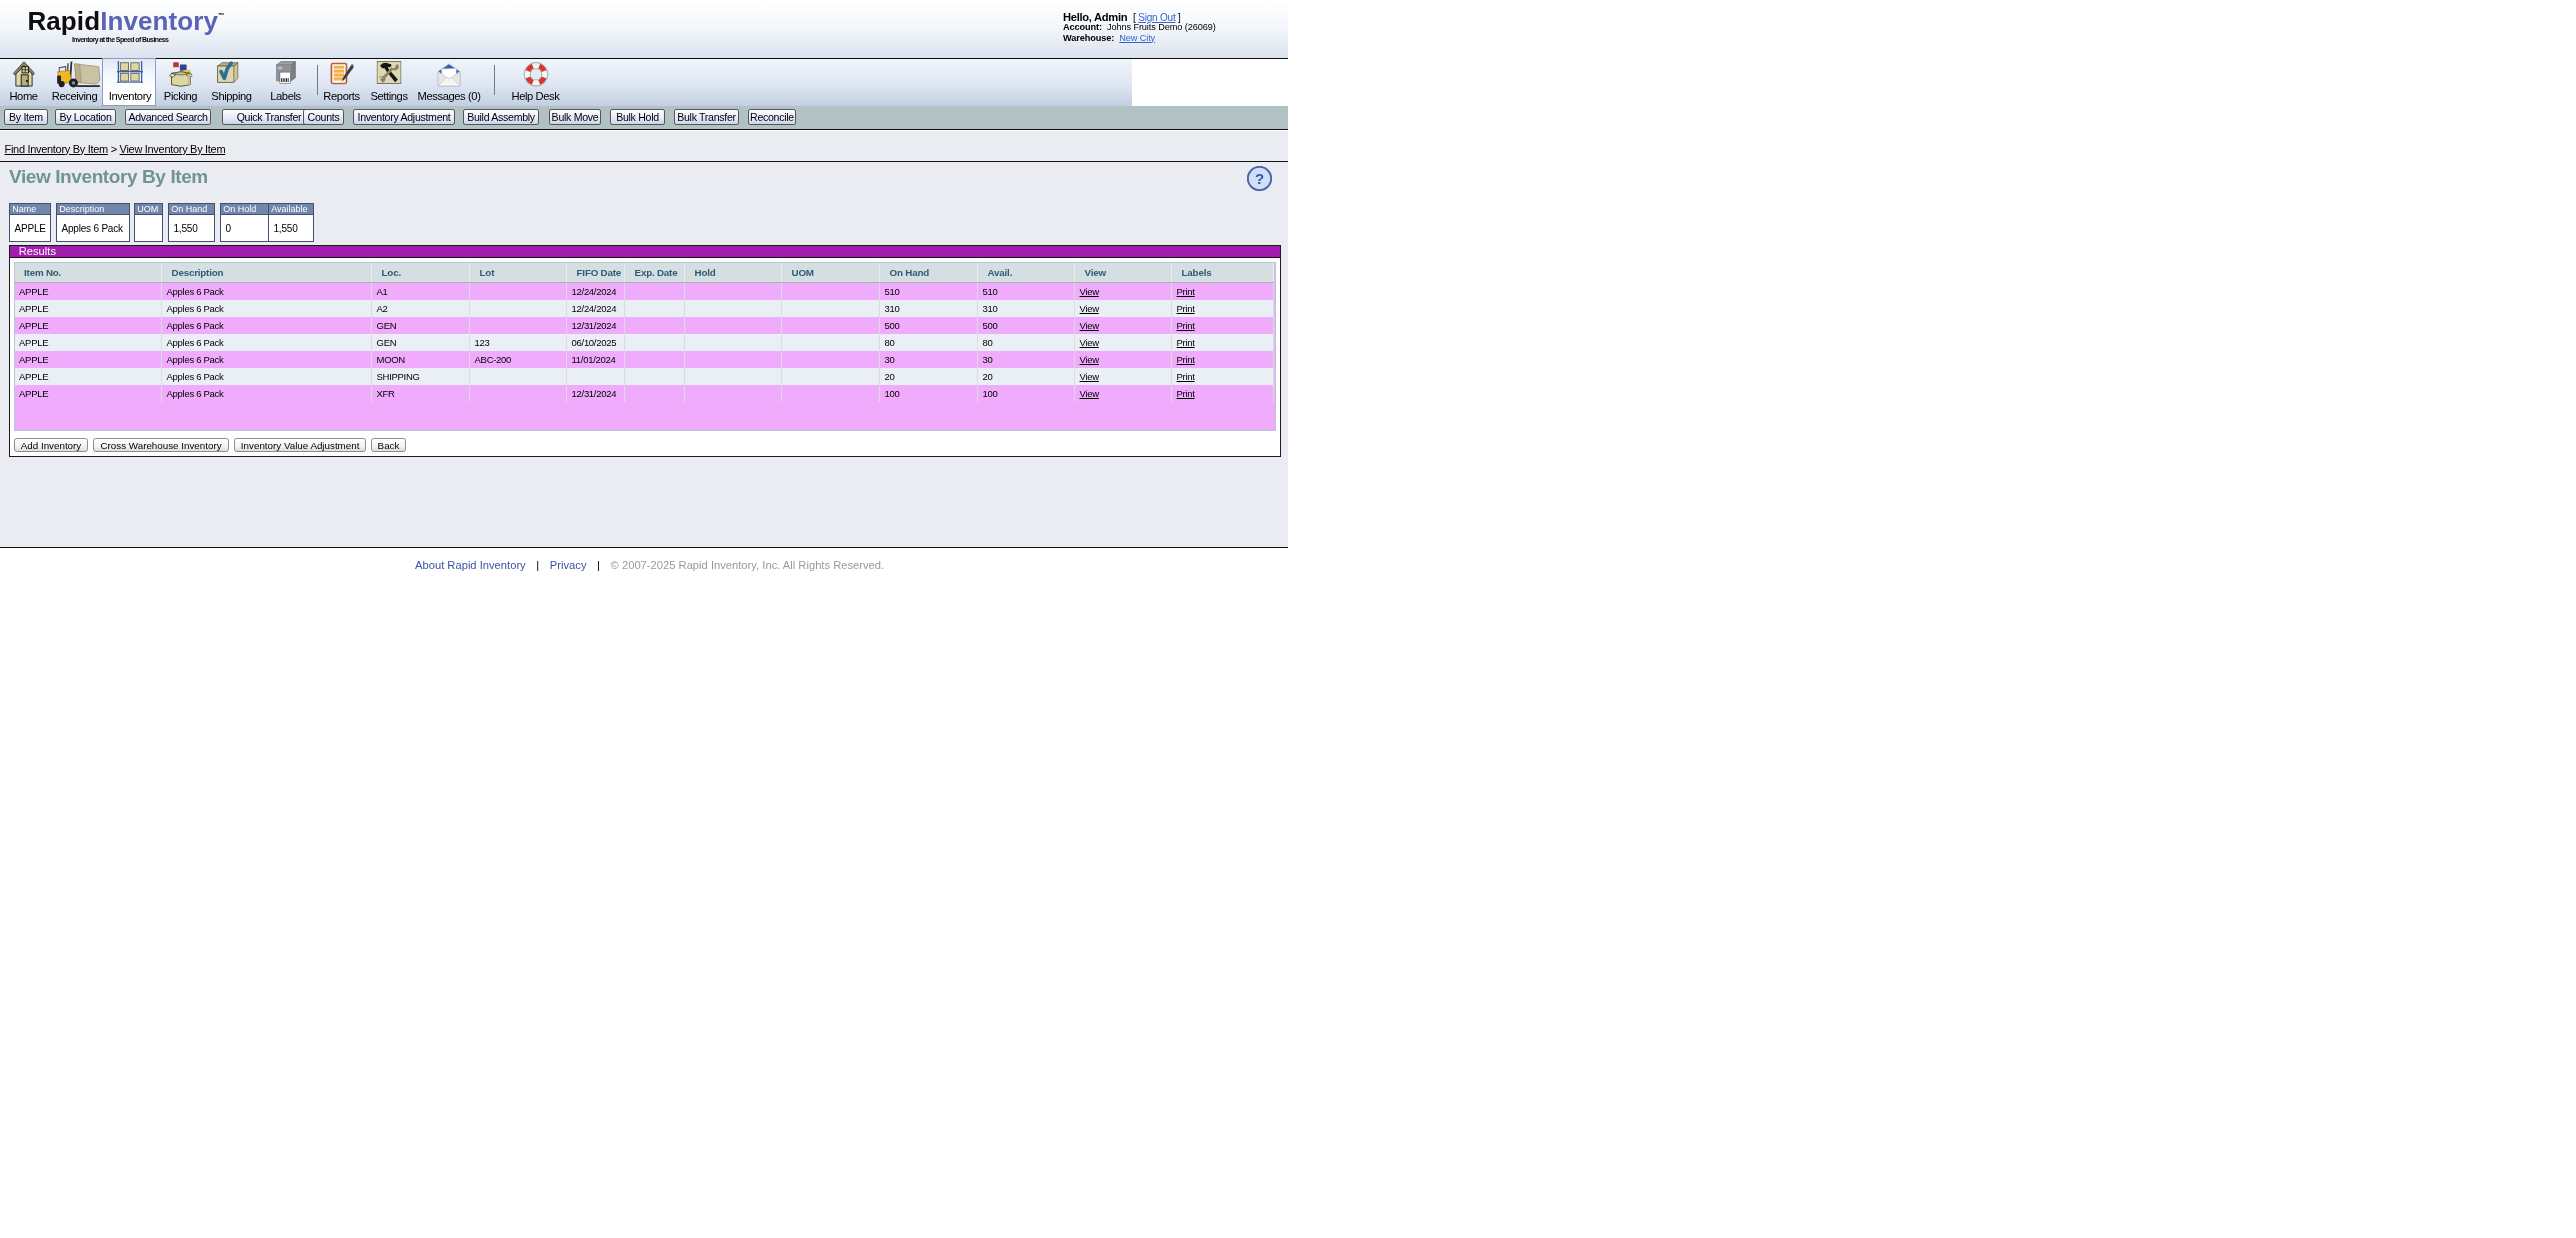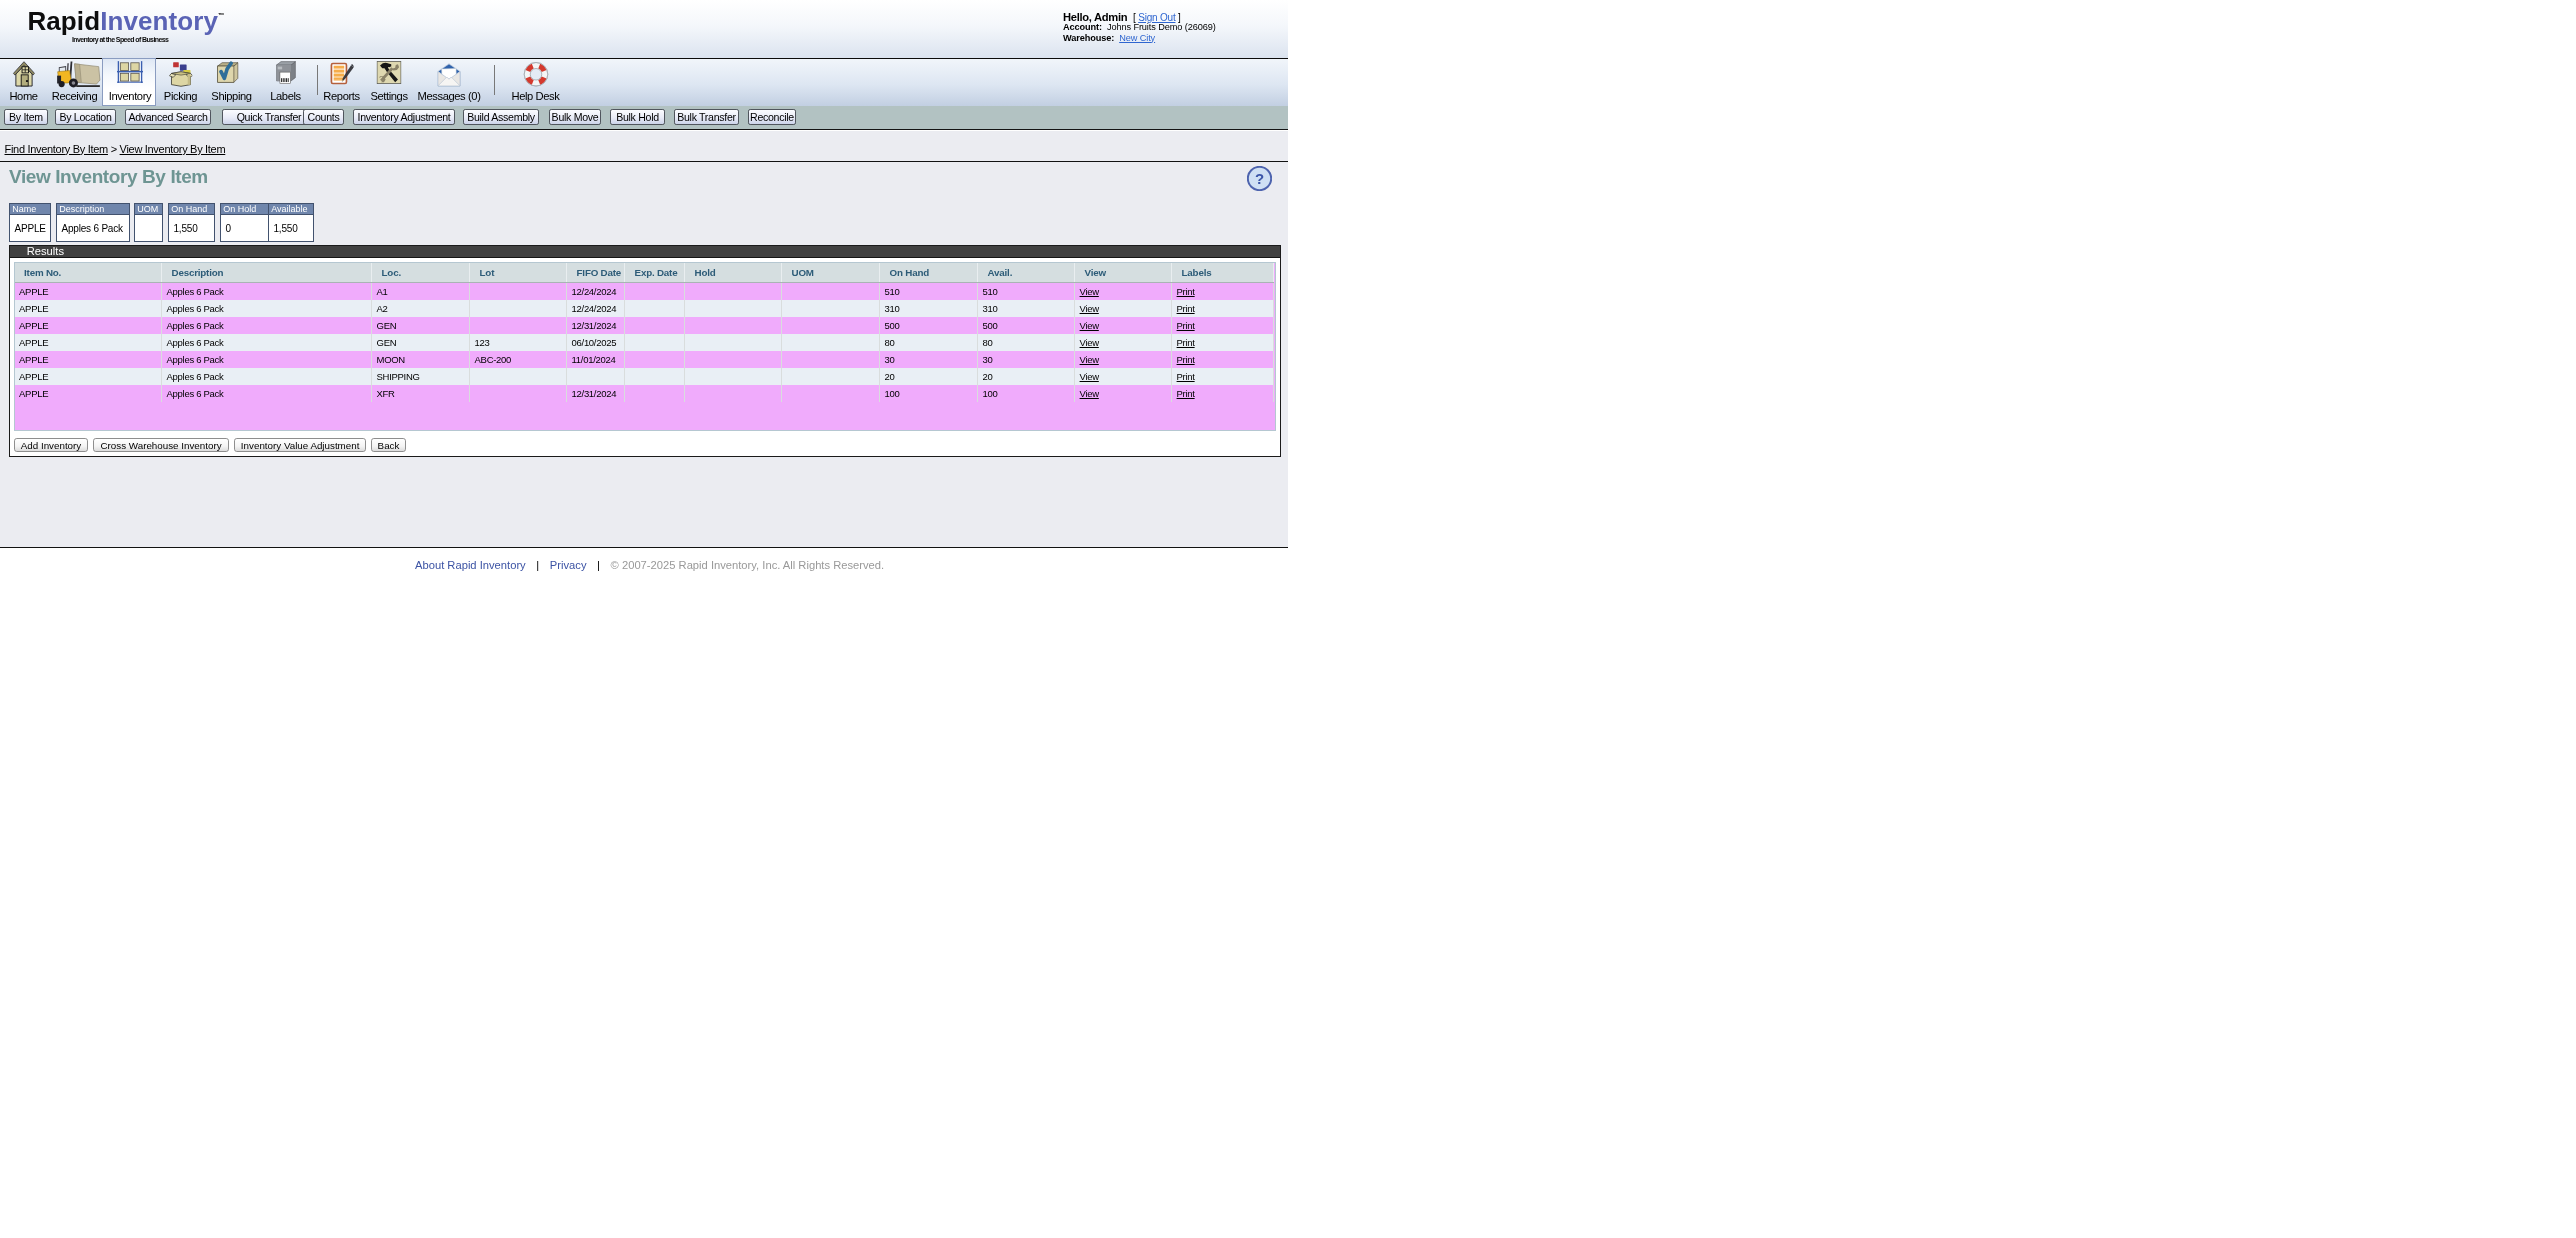--- a/index.html
+++ b/index.html
@@ -13,21 +13,21 @@
 .logo .inv { color:#5a63b5; }
 .logo .tm { font-size:6.2px; vertical-align:13px; letter-spacing:0; }
 .tagline { position:absolute; left:72px; top:36px; font-weight:bold; font-size:7px; letter-spacing:-0.6px; color:#0d0d0d; }
 .uinfo { position:absolute; left:1063px; top:10.6px; white-space:nowrap; }
 .uinfo .l1 { font-size:11.2px; letter-spacing:-0.3px; font-weight:bold; color:#000; }
 .uinfo .l1 .so { font-weight:normal; font-size:10px; letter-spacing:-0.2px; }
 .uinfo .l1 a { color:#2f66d0; }
 .uinfo .l2 { font-size:9.2px; letter-spacing:-0.1px; margin-top:-0.6px; line-height:10.6px; color:#000; }
 .uinfo a { color:#2f66d0; }
 
-.nav { position:absolute; left:0; top:59px; width:1288px; height:48px;
+.nav { position:absolute; left:0; top:59px; width:1132px; height:48px;
   background:linear-gradient(#f1f5fa 0%, #dde6f2 55%, #c2cfe2 100%);
   border-bottom:1.1px solid #000; }
 .nitem { position:absolute; top:0; height:45px; text-align:center; }
 .nitem .ic { position:absolute; top:1.7px; left:50%; transform:translateX(-50%); }
 .nitem .lb { position:absolute; bottom:1.7px; width:168px; left:50%; transform:translateX(-50%);
   font-size:11.2px; letter-spacing:-0.4px; color:#000; }
 .nsel { position:absolute; left:102px; top:-1.1px; width:54px; height:48px;
   border:1.1px solid #8a9cc0; background:linear-gradient(#dfe8f5 0%, #f4f8fc 35%, #ffffff 65%); }
 .ndiv { position:absolute; top:6.2px; width:0.9px; height:30px; background:#787878; }
 
@@ -46,21 +46,21 @@
 .h1 { position:absolute; left:9px; top:3.9px; font-size:19px; font-weight:bold; letter-spacing:-0.4px; color:#6e9593; }
 .helpic { position:absolute; left:1247px; top:3.6px; }
 
 .sumrow { position:absolute; left:9px; top:41px; }
 .sumt { position:absolute; top:0; border:1.1px solid #42526e; background:#fff; }
 .sumt .h { background:#7086ac; color:#fff; font-size:9px; height:11.2px; line-height:11.2px; padding-left:2.2px;
   border-bottom:1.1px solid #42526e; white-space:nowrap; overflow:hidden; }
 .sumt .b { height:26px; font-size:10px; letter-spacing:-0.2px; color:#000; padding-left:4.5px; display:flex; align-items:center; }
 
 .rbox { position:absolute; left:8.7px; top:83px; width:1272px; height:212px; border:1.1px solid #1a1a1a; background:#fff; }
-.rhdr { height:11.5px; background:#404040; border-bottom:1.1px solid #141414; color:#fff; font-size:11.2px; line-height:11.2px; padding-left:17px; }
+.rhdr { height:11.5px; background:#a21caf; border-bottom:1.1px solid #141414; color:#fff; font-size:11.2px; line-height:11.2px; padding-left:9px; }
 .twrap { position:absolute; left:3.9px; top:16px; width:1262px; height:169px; border:1.1px solid #b5c7d1; background:#f0abfc; }
 table.res { border-collapse:collapse; table-layout:fixed; width:1259px; font-size:9.5px; letter-spacing:-0.3px; }
 table.res th { height:19.6px; background:#d5dee0; color:#2d5c78; font-size:9.8px; letter-spacing:-0.2px; text-align:left;
   padding:0 0 0 9.5px; border-right:1.1px solid #e9eef0; border-bottom:1.1px solid #a9b3b5; font-weight:bold; }
 table.res td { height:17px; padding:0 0 0 4.5px; border-right:0.6px solid #d9dddd; color:#000; }
 table.res tr.alt td { background:#e9eff5; }
 table.res a { color:#000; text-decoration:underline; }
 .btm { position:absolute; left:4.5px; top:192px; }
 .pbtn { height:14px; border:0.8px solid #8e8e8e; border-radius:2.8px; background:linear-gradient(#ffffff 0%, #f4f4f4 60%, #dcdcdc 100%);
   font-family:"Liberation Sans", sans-serif; font-size:9.8px; color:#000; padding:0 5.6px; margin-right:5px; }

